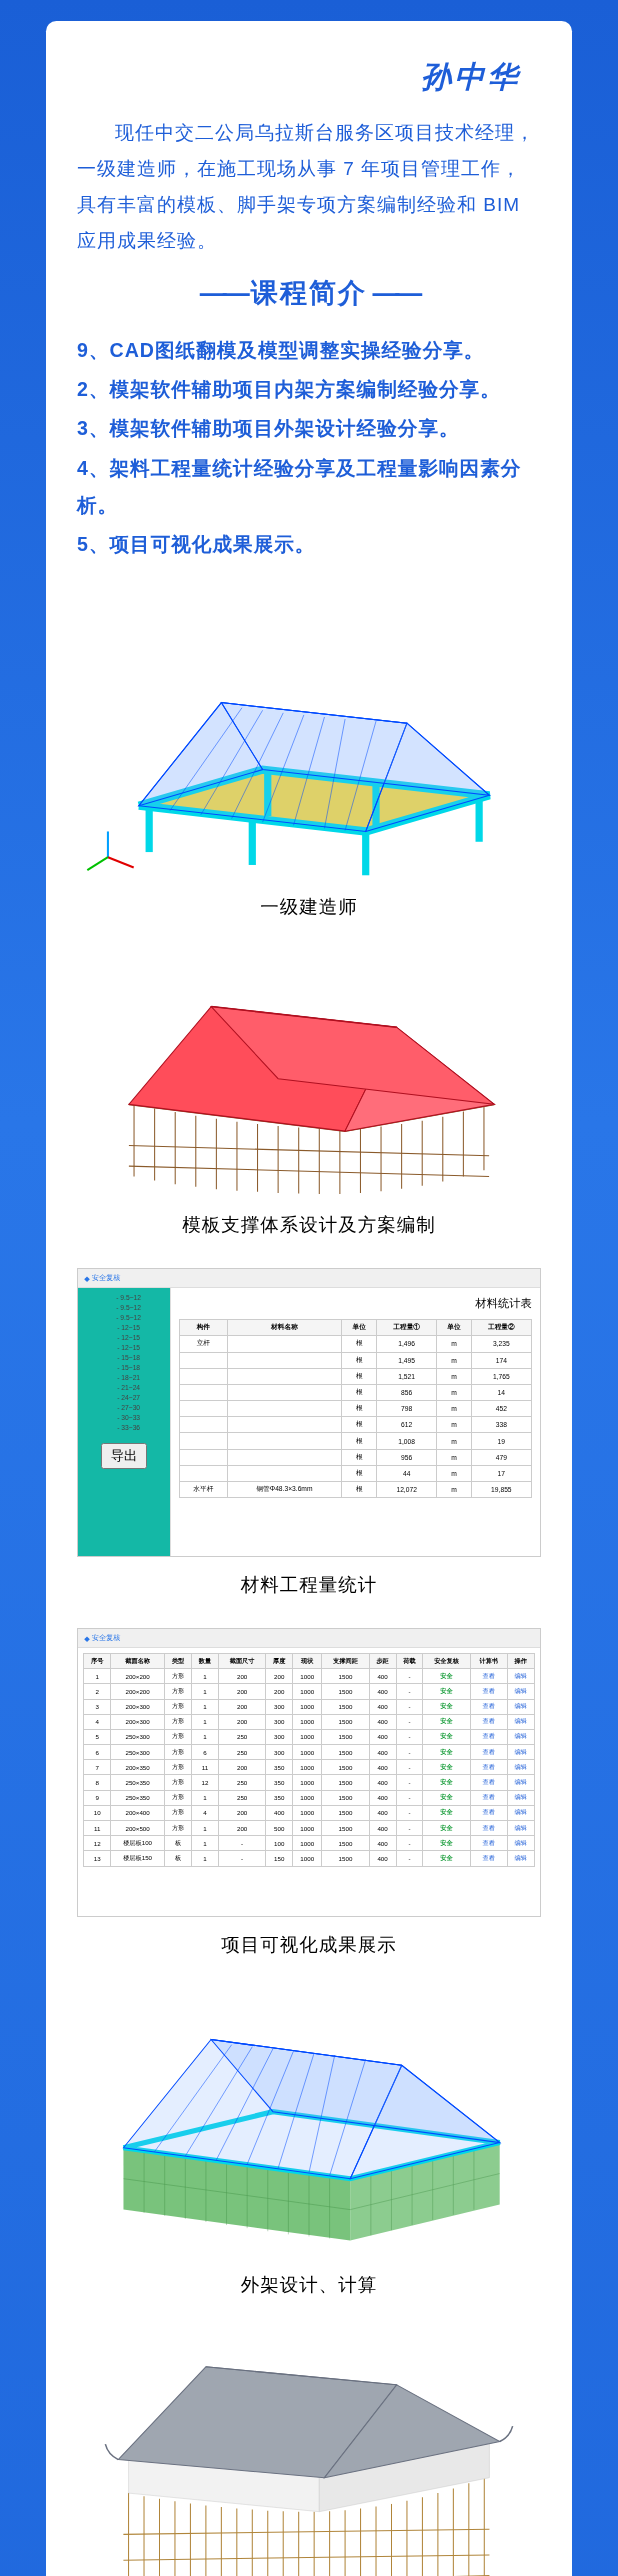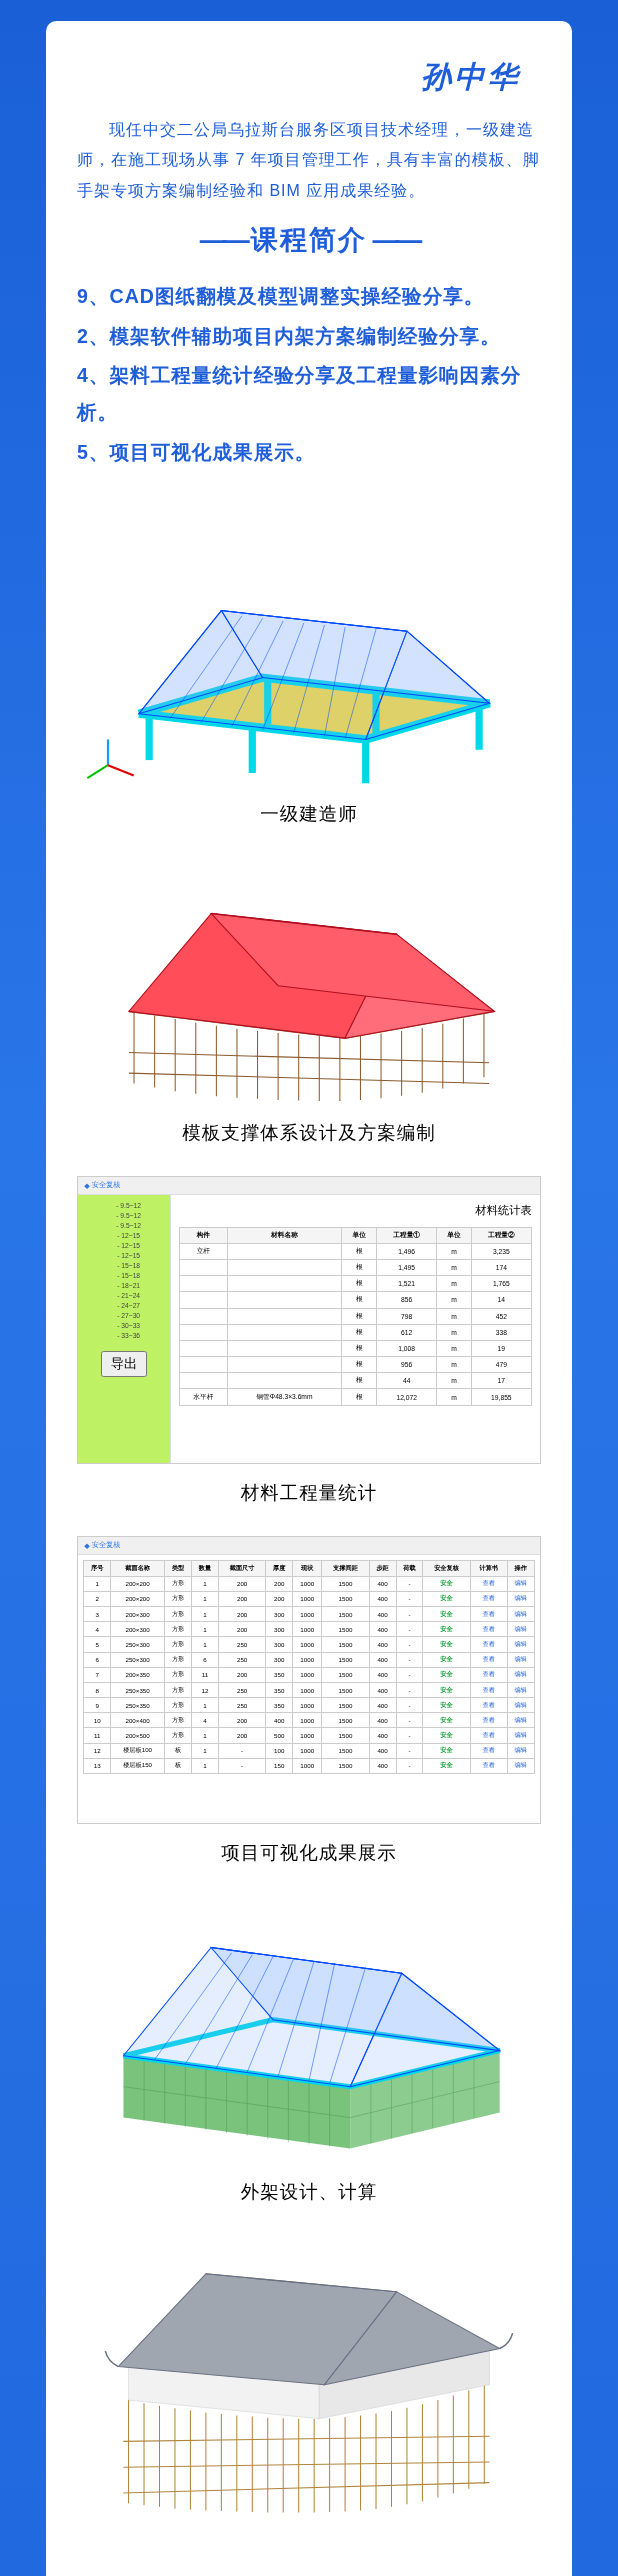--- a/index.html
+++ b/index.html
@@ -36,21 +36,21 @@
   color: #1e5ed8;
   font-size: 30px;
   font-weight: bold;
   margin-bottom: 17.5px;
   letter-spacing: 3.1px;
   font-style: italic;
   padding-right: 20.6px;
 }
 .bio {
   color: #1e5ed8;
-  font-size: 16px;
+  font-size: 19px;
   line-height: 1.9;
   text-indent: 2em;
   margin-bottom: 15.5px;
   letter-spacing: 1px;
 }
 .outline {
   color: #1e5ed8;
   font-size: 19.6px;
   font-weight: bold;
   line-height: 1.9;
@@ -102,21 +102,21 @@
   padding: 0 6.2px;
   font-size: 7.2px;
   color: #2976e8;
 }
 .soft-body {
   display: flex;
   height: 268px;
 }
 .soft-side {
   width: 93px;
-  background: #bef264;
+  background: #14b8a6;
   border-right: 0.5px solid #ddd;
   padding: 5.2px;
   font-size: 6.7px;
   color: #444;
   overflow: hidden;
 }
 .soft-side .tree-item {
   padding: 1.5px 0 1.5px 9.3px;
   white-space: nowrap;
 }
@@ -172,20 +172,21 @@
 
 <div class="card">
 
   <div class="name">孙中华</div>
   <p class="bio">现任中交二公局乌拉斯台服务区项目技术经理，一级建造师，在施工现场从事 7 年项目管理工作，具有丰富的模板、脚手架专项方案编制经验和 BIM 应用成果经验。</p>
 
   <div class="sec-title">课程简介</div>
   <div class="outline">
     <p>9、CAD图纸翻模及模型调整实操经验分享。</p>
     <p>2、模架软件辅助项目内架方案编制经验分享。</p>
+    <p>3、模架软件辅助项目外架设计经验分享。</p>
     <p>4、架料工程量统计经验分享及工程量影响因素分析。</p>
     <p>5、项目可视化成果展示。</p>
   </div>
 
   <div class="fig">
     <div class="fig-img model1">
       <svg viewBox="0 0 900 560">
 
         <polygon points="120,420 560,470 800,400 360,350" fill="#f5d948" stroke="#c9a800" stroke-width="2"></polygon>
 

